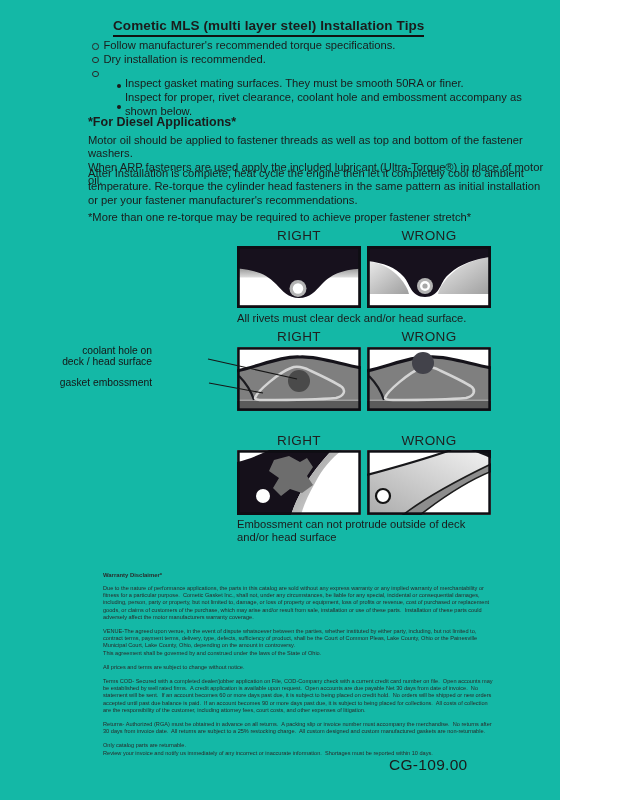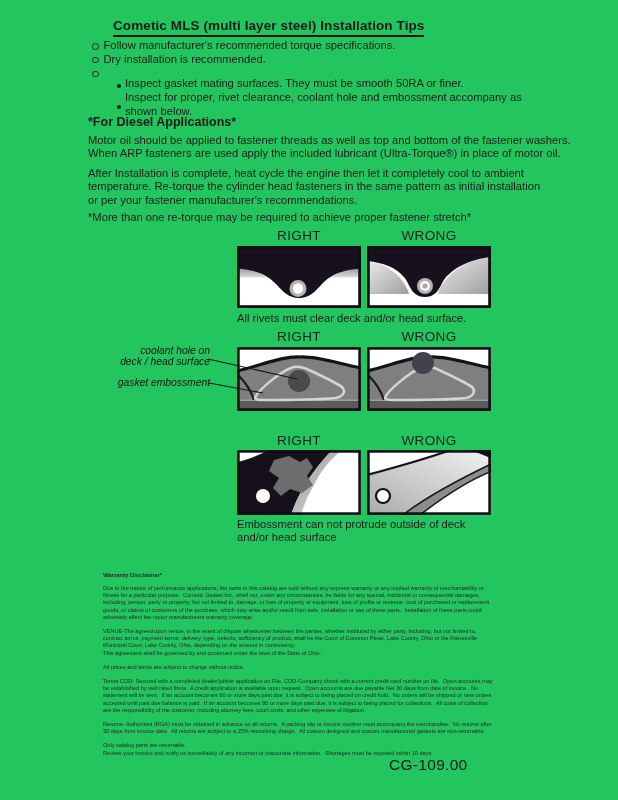--- a/index.html
+++ b/index.html
@@ -1,16 +1,16 @@
 <!DOCTYPE html>
 <html><head>
 <meta charset="utf-8">
 <style>
   html,body{margin:0;padding:0;background:#ffffff;}
-  .page{position:relative;width:618px;height:800px;background:#22c55e;overflow:hidden;
+  .page{position:relative;width:560px;height:800px;background:#14b8a6;overflow:hidden;
         font-family:"Liberation Sans","DejaVu Sans",sans-serif;color:#1b1b1b;}
   .abs{position:absolute;}
 
   .title{left:113px;top:18px;font-size:13.5px;font-weight:bold;letter-spacing:.1px;
          border-bottom:2px solid #111;padding-bottom:2px;}
 
   .bullets{left:92px;top:39px;font-size:11.2px;line-height:13.7px;width:440px;}
   .b-row{display:flex;align-items:flex-start;}
   .b-marker{width:4.5px;height:4.5px;border:1.1px solid #2a2a2a;border-radius:50%;
             margin:4.2px 5px 0 0;flex:none;}
@@ -23,21 +23,21 @@
 
   .fig-label{width:124px;text-align:center;font-size:13.5px;letter-spacing:.4px;color:#1f1f1f;}
   .fl{left:237px;} .fr{left:367px;}
   .r1lab{top:228px;} .r2lab{top:329px;} .r3lab{top:433px;}
   .r1img{top:246px;} .r2img{top:347px;} .r3img{top:450px;}
   .caption{left:237px;font-size:11.2px;line-height:13px;white-space:pre-line;}
   .c1{top:312px;} .c2{top:413px;} .c3{top:518px;}
   svg{display:block;}
 
   .ann{right:408px;text-align:right;font-size:10.3px;line-height:11.4px;
-       white-space:pre-line;color:#151515;font-style:italic;}
+       white-space:pre-line;color:#151515;}
   .ann-coolant{top:345px;} .ann-emboss{top:377px;}
   .ann-overlay{left:205px;top:352px;z-index:5;}
 
   .disclaimer{left:103px;top:572px;color:#2a2a2a;}
   .disc-h{font-size:5.9px;font-weight:bold;margin:0 0 7px 0;white-space:pre;}
   .disclaimer p{margin:0 0 7px 0;font-size:5.6px;line-height:7.2px;white-space:pre;}
   .disclaimer p.no-gap{margin-bottom:0;}
 
   .footer{left:389px;top:756px;font-size:15.5px;letter-spacing:.3px;color:#1a1a1a;}
 </style>

